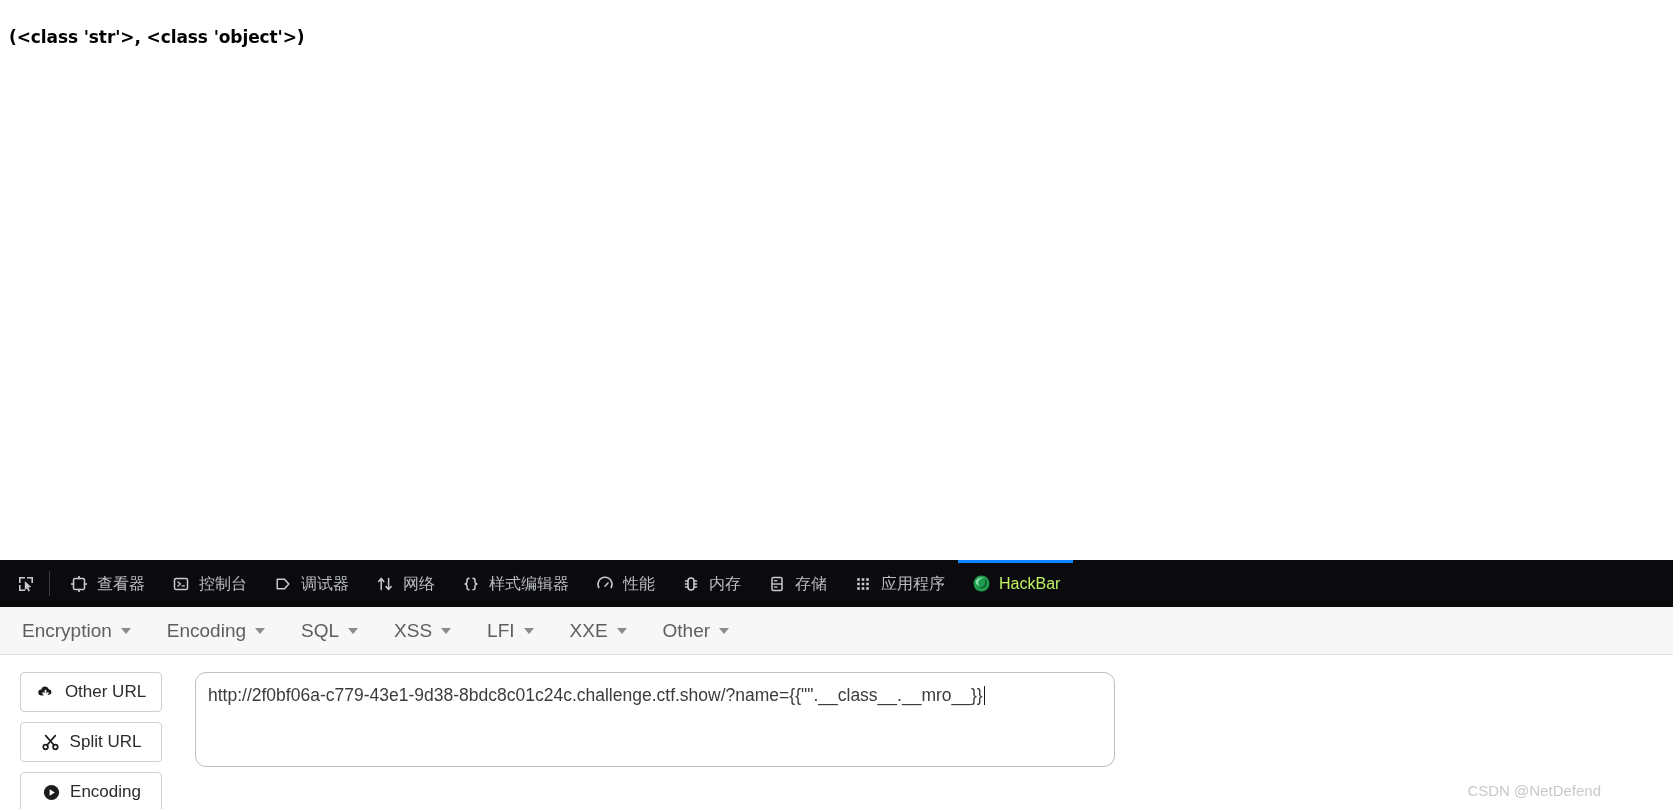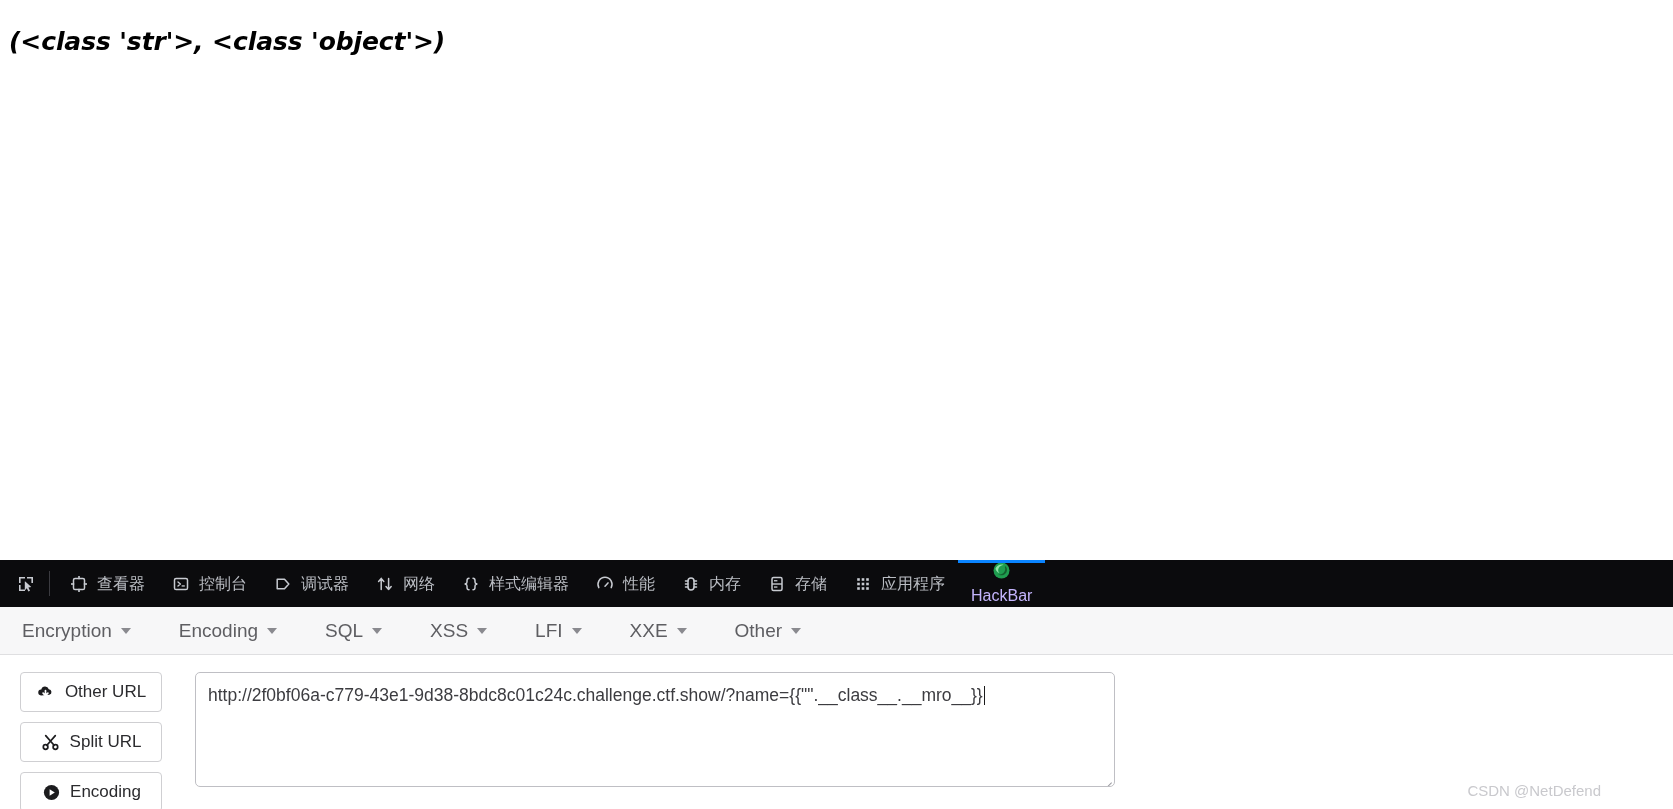--- a/index.html
+++ b/index.html
@@ -17,26 +17,25 @@
     left: 0; top: 0;
     width: 1673px;
     height: 560px;
     background: #ffffff;
   }
   #page-text {
     position: absolute;
     left: 9px;
     top: 27px;
     font-family: "DejaVu Sans", sans-serif;
-    font-size: 25px;
+    font-size: 17px;
     font-weight: bold;
     color: #000000;
     white-space: pre;
     letter-spacing: -0.1px;
-    font-style: italic;
   }
 
   
   #devtools {
     position: absolute;
     left: 0;
     top: 560px;
     width: 1673px;
     height: 249px;
     background: #0b0b0d;
@@ -71,22 +70,21 @@
     padding: 0 13px;
     color: #b9bcc2;
     font-size: 16px;
     font-family: Liberation Sans, sans-serif;
     cursor: pointer;
     position: relative;
     white-space: nowrap;
   }
   .dt-tab .tab-label { line-height: 1; }
   .dt-tab.active {
-    color: #c4b5fd;
-    flex-direction: column;
+    color: #bef264;
   }
   .dt-tab.active::before {
     content: "";
     position: absolute;
     left: 0; right: 0; top: 0;
     height: 3px;
     background: #0a84ff;
   }
   .dt-icon {
     display: inline-flex;
@@ -107,21 +105,21 @@
     height: 202px;
     background: #ffffff;
   }
   #hackbar-menubar {
     height: 48px;
     background: #f7f7f8;
     border-bottom: 1px solid #dfdfe1;
     display: flex;
     align-items: center;
     padding-left: 22px;
-    gap: 12px;
+    gap: 0px;
   }
   .hb-menu {
     display: flex;
     align-items: center;
     gap: 9px;
     padding: 0 22px 0 0;
     margin-right: 14px;
     color: #5e5e62;
     font-size: 19px;
     cursor: pointer;
@@ -167,23 +165,23 @@
     justify-content: center;
     width: 20px; height: 20px;
     flex: 0 0 20px;
   }
   #hb-url-wrap {
     flex: 0 0 920px;
     width: 920px;
   }
   #hb-url {
     width: 920px;
-    height: 115px;
+    height: 95px;
     border: 1px solid #bfbfc4;
-    border-radius: 5px;
+    border-radius: 11px;
     background: #ffffff;
     position: relative;
     padding: 11px 12px;
     overflow: hidden;
   }
   #hb-url-text {
     font-family: "Liberation Sans", sans-serif;
     font-size: 17.5px;
     color: #3c3c40;
     line-height: 1.35;

